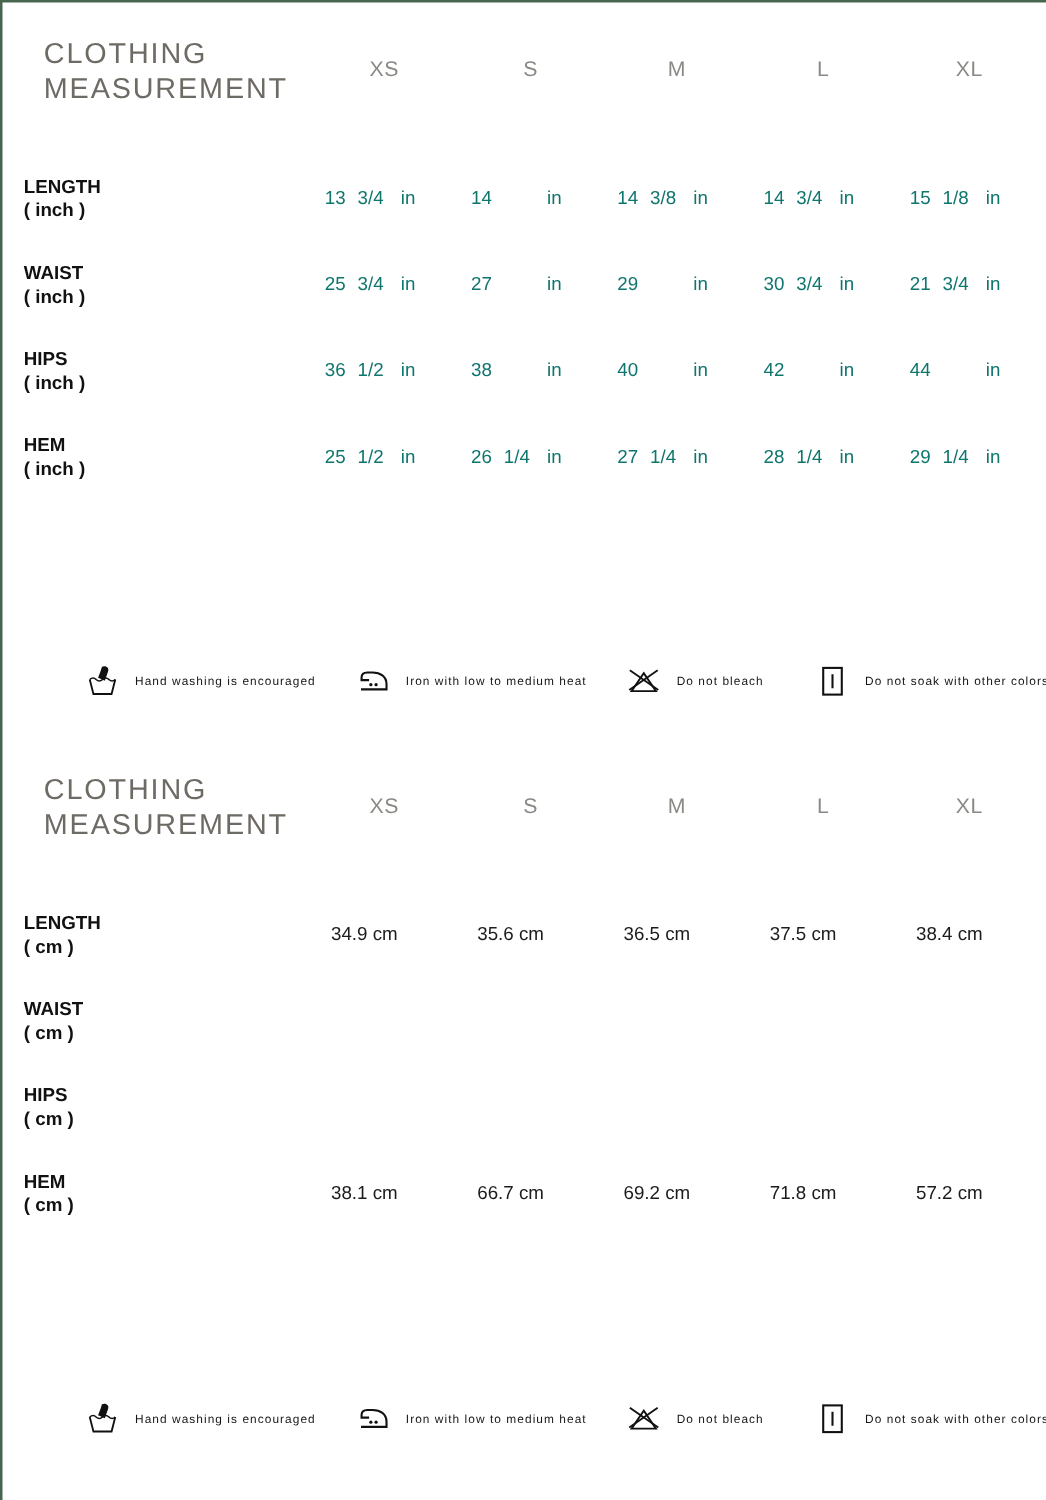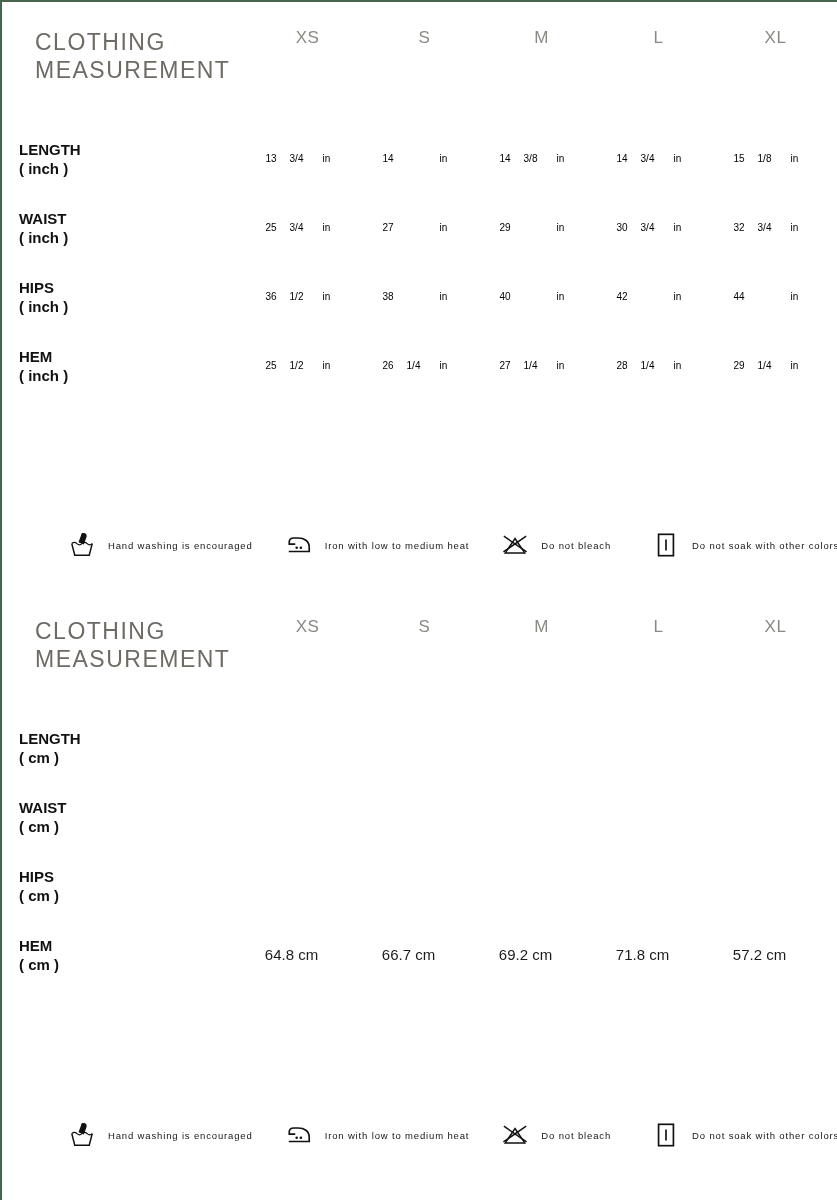--- a/index.html
+++ b/index.html
@@ -9,21 +9,21 @@
     height: 1200px;
     box-sizing: border-box;
     background: #ffffff;
     border-top: 2px solid #47664f;
     border-left: 2px solid #47664f;
     overflow: hidden;
     font-family: "Liberation Sans", "DejaVu Sans", sans-serif;
   }
 
   
-  .table-head { display: flex; align-items: flex-start; padding-left: 33px; }
+  .table-head { display: flex; align-items: center; padding-left: 33px; }
   .table-head.first { margin-top: 26px; }
   .table-head.second { margin-top: 55px; }
   .tbl-title {
     width: 214px;
     font-size: 23px;
     line-height: 28px;
     font-weight: 300;
     letter-spacing: 1.5px;
     color: #6e6a64;
   }
@@ -40,22 +40,22 @@
   
   .rows { margin-top: 40px; }
   .mrow { display: flex; align-items: center; height: 69px; padding-left: 17px; }
   .mlabel-wrap { width: 214px; font-size: 15px; line-height: 19px; font-weight: bold; color: #111111; }
   .mcells { display: flex; flex: 1; }
   .mcell { width: 117px; display: flex; justify-content: center; }
   .fracgrid {
     display: grid;
     grid-template-columns: 30px 30px 20px;
     column-gap: 5px;
-    font-size: 10px;
-    color: #000000;
+    font-size: 15px;
+    color: #0f766e;
   }
   .vnum  { text-align: right; }
   .vfrac { text-align: center; }
   .vunit { text-align: center; }
   .vplain { font-size: 15px; color: #1c1c1c; }
 
   
   .care-row { display: flex; align-items: center; height: 34px; padding-left: 67px; }
   .care-row.first  { margin-top: 128px; }
   .care-row.second { margin-top: 129px; }
@@ -173,21 +173,21 @@
             </div>
             <div class="mcell">
               <div class="fracgrid">
                 <span class="vnum">30</span>
                 <span class="vfrac">3/4</span>
                 <span class="vunit">in</span>
               </div>
             </div>
             <div class="mcell">
               <div class="fracgrid">
-                <span class="vnum">32</span>
+                <span class="vnum">21</span>
                 <span class="vfrac">3/4</span>
                 <span class="vunit">in</span>
               </div>
             </div>
           </div>
         </div>
         <div class="mrow">
           <div class="mlabel-wrap">
             <div class="mlabel">HIPS</div>
             <div class="mlabel-unit">( inch )</div>
@@ -331,41 +331,58 @@
         <span class="size-h">L</span>
         <span class="size-h">XL</span>
       </div>
     </div>
     <div class="rows">
         <div class="mrow">
           <div class="mlabel-wrap">
             <div class="mlabel">LENGTH</div>
             <div class="mlabel-unit">( cm )</div>
           </div>
+          <div class="mcells">
+            <div class="mcell">
+              <span class="vplain">34.9 cm</span>
+            </div>
+            <div class="mcell">
+              <span class="vplain">35.6 cm</span>
+            </div>
+            <div class="mcell">
+              <span class="vplain">36.5 cm</span>
+            </div>
+            <div class="mcell">
+              <span class="vplain">37.5 cm</span>
+            </div>
+            <div class="mcell">
+              <span class="vplain">38.4 cm</span>
+            </div>
+          </div>
         </div>
         <div class="mrow">
           <div class="mlabel-wrap">
             <div class="mlabel">WAIST</div>
             <div class="mlabel-unit">( cm )</div>
           </div>
         </div>
         <div class="mrow">
           <div class="mlabel-wrap">
             <div class="mlabel">HIPS</div>
             <div class="mlabel-unit">( cm )</div>
           </div>
         </div>
         <div class="mrow">
           <div class="mlabel-wrap">
             <div class="mlabel">HEM</div>
             <div class="mlabel-unit">( cm )</div>
           </div>
           <div class="mcells">
             <div class="mcell">
-              <span class="vplain">64.8 cm</span>
+              <span class="vplain">38.1 cm</span>
             </div>
             <div class="mcell">
               <span class="vplain">66.7 cm</span>
             </div>
             <div class="mcell">
               <span class="vplain">69.2 cm</span>
             </div>
             <div class="mcell">
               <span class="vplain">71.8 cm</span>
             </div>

